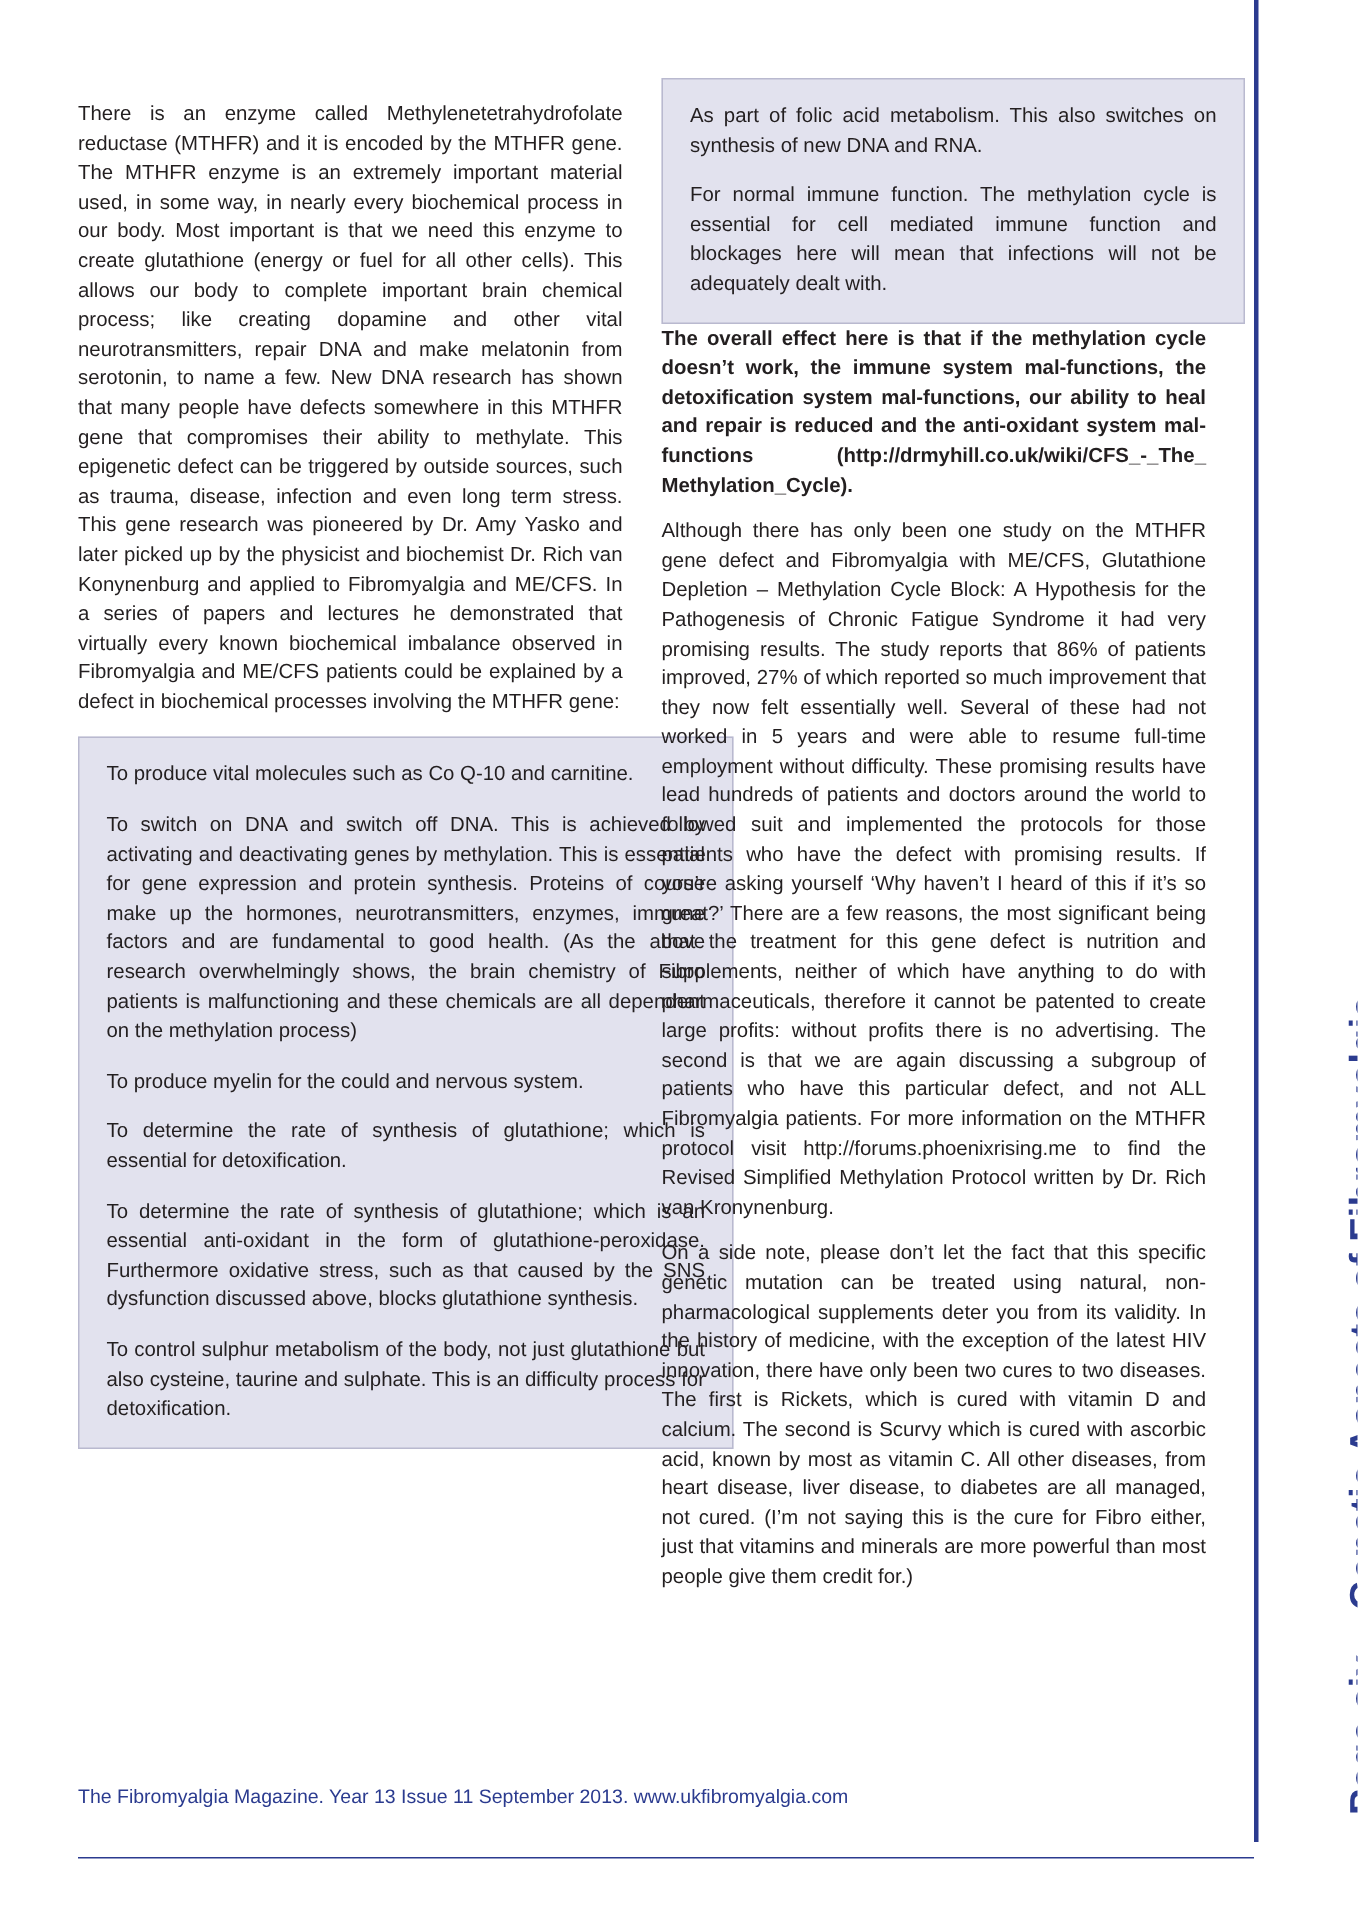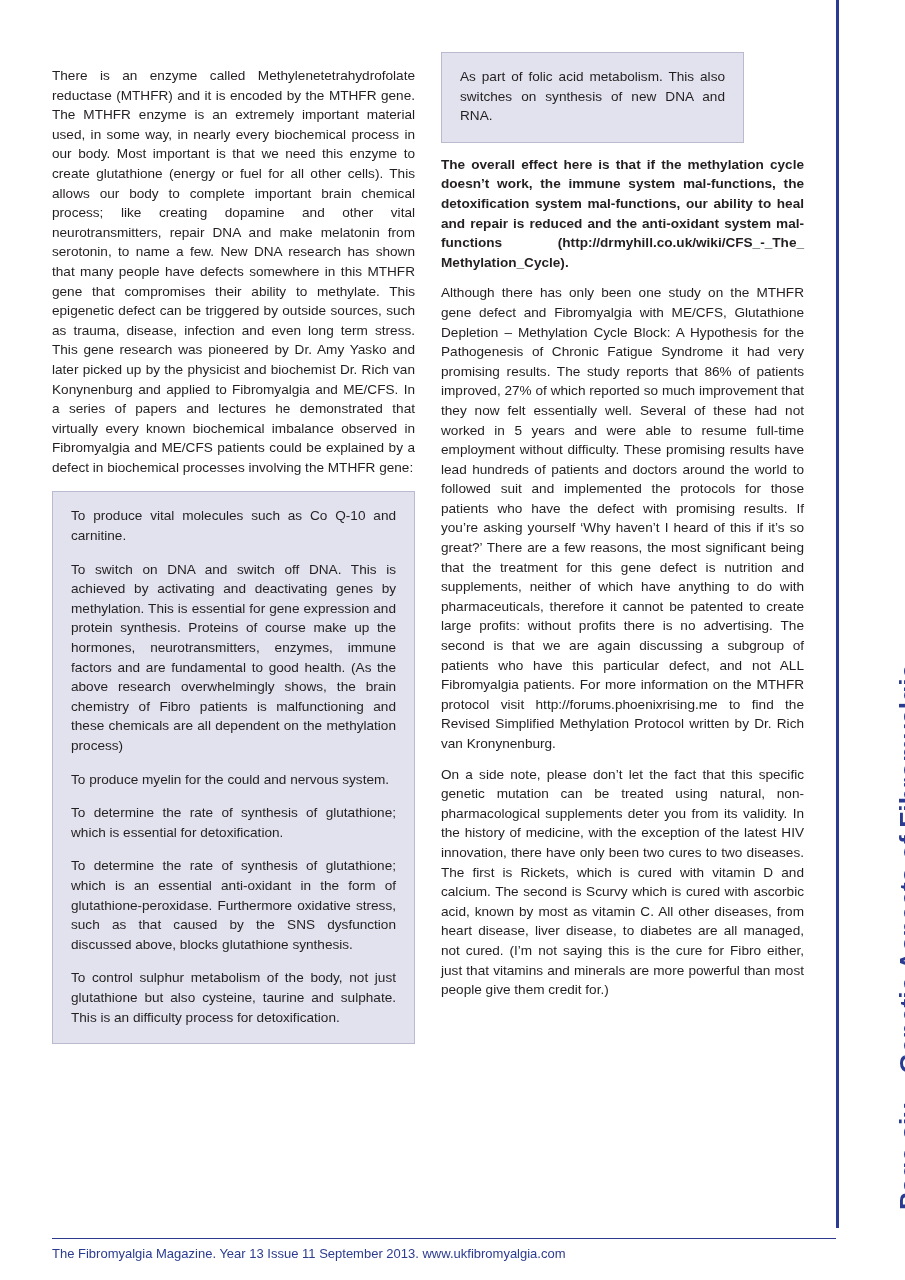--- a/index.html
+++ b/index.html
@@ -77,26 +77,25 @@
     text-align: justify;
   }
   .box p {
     margin: 0 0 14px 0;
     text-align: justify;
   }
   .box p:last-child { margin-bottom: 0; }
 
   .box-left {
     margin-top: 14px;
-    width: 363px;
+    width: 437px;
   }
   .box-right {
     margin-top: -14px;
-    margin-bottom: 12px;
-    width: 303px;
+    width: 389px;
   }
 
   .bold-title {
     font-weight: normal;
   }
   .linkish {
     word-break: break-word;
     font-weight: bold;
   }
 
@@ -105,21 +104,21 @@
     position: absolute;
     left: 52px;
     top: 1238px;
     width: 784px;
     height: 1px;
     background: #2b3b8f;
   }
   .footer {
     position: absolute;
     left: 52px;
-    top: 1246px;
+    top: 1190px;
     font-size: 13px;
     color: #2b3b8f;
   }
 </style>
 </head>
 <body>
 
 <div class="page">
 
   <div class="side-rule"></div>
@@ -136,20 +135,21 @@
       <p>To produce myelin for the could and nervous system.</p>
       <p>To determine the rate of synthesis of glutathione; which is essential for detoxification.</p>
       <p>To determine the rate of synthesis of glutathione; which is an essential anti-oxidant in the form of glutathione-peroxidase. Furthermore oxidative stress, such as that caused by the SNS dysfunction discussed above, blocks glutathione synthesis.</p>
       <p>To control sulphur metabolism of the body, not just glutathione but also cysteine, taurine and sulphate. This is an difficulty process for detoxification.</p>
     </div>
   </div>
 
   <div class="col col-right">
     <div class="box box-right">
       <p>As part of folic acid metabolism. This also switches on synthesis of new DNA and RNA.</p>
+      <p>For normal immune function. The methylation cycle is essential for cell mediated immune function and blockages here will mean that infections will not be adequately dealt with.</p>
     </div>
 
     <p class="linkish">The overall effect here is that if the methylation cycle doesn’t work, the immune system mal-functions, the detoxification system mal-functions, our ability to heal and repair is reduced and the anti-oxidant system mal-functions      (http://drmyhill.co.uk/wiki/CFS_-_The_ Methylation_Cycle).</p>
 
     <p><span>Although there has only been one study on the MTHFR gene defect and Fibromyalgia with ME/CFS, </span><span class="bold-title">Glutathione Depletion – Methylation Cycle Block: A Hypothesis for the Pathogenesis of Chronic Fatigue Syndrome</span><span> it had very promising results. The study reports that 86% of patients improved, 27% of which reported so much improvement that they now felt essentially well. Several of these had not worked in 5 years and were able to resume full-time employment without difficulty. These promising results have lead hundreds of patients and doctors around the world to followed suit and implemented the protocols for those patients who have the defect with promising results. If you’re asking yourself ‘Why haven’t I heard of this if it’s so great?’ There are a few reasons, the most significant being that the treatment for this gene defect is nutrition and supplements, neither of which have anything to do with pharmaceuticals, therefore it cannot be patented to create large profits: without profits there is no advertising. The second is that we are again discussing a subgroup of patients who have this particular defect, and not ALL Fibromyalgia patients.  For more information on the MTHFR protocol visit http://forums.phoenixrising.me to find the Revised Simplified Methylation Protocol written by Dr. Rich van Kronynenburg.</span></p>
 
     <p class="last">On a side note, please don’t let the fact that this specific genetic mutation can be treated using natural, non-pharmacological supplements deter you from its validity. In the history of medicine, with the exception of the latest HIV innovation, there have only been two cures to two diseases. The first is Rickets, which is cured with vitamin D and calcium. The second is Scurvy which is cured with ascorbic acid, known by most as vitamin C. All other diseases, from heart disease, liver disease, to diabetes are all managed, not cured. (I’m not saying this is the cure for Fibro either, just that vitamins and minerals are more powerful than most people give them credit for.)</p>
   </div>
 
   <div class="footer-rule"></div>

